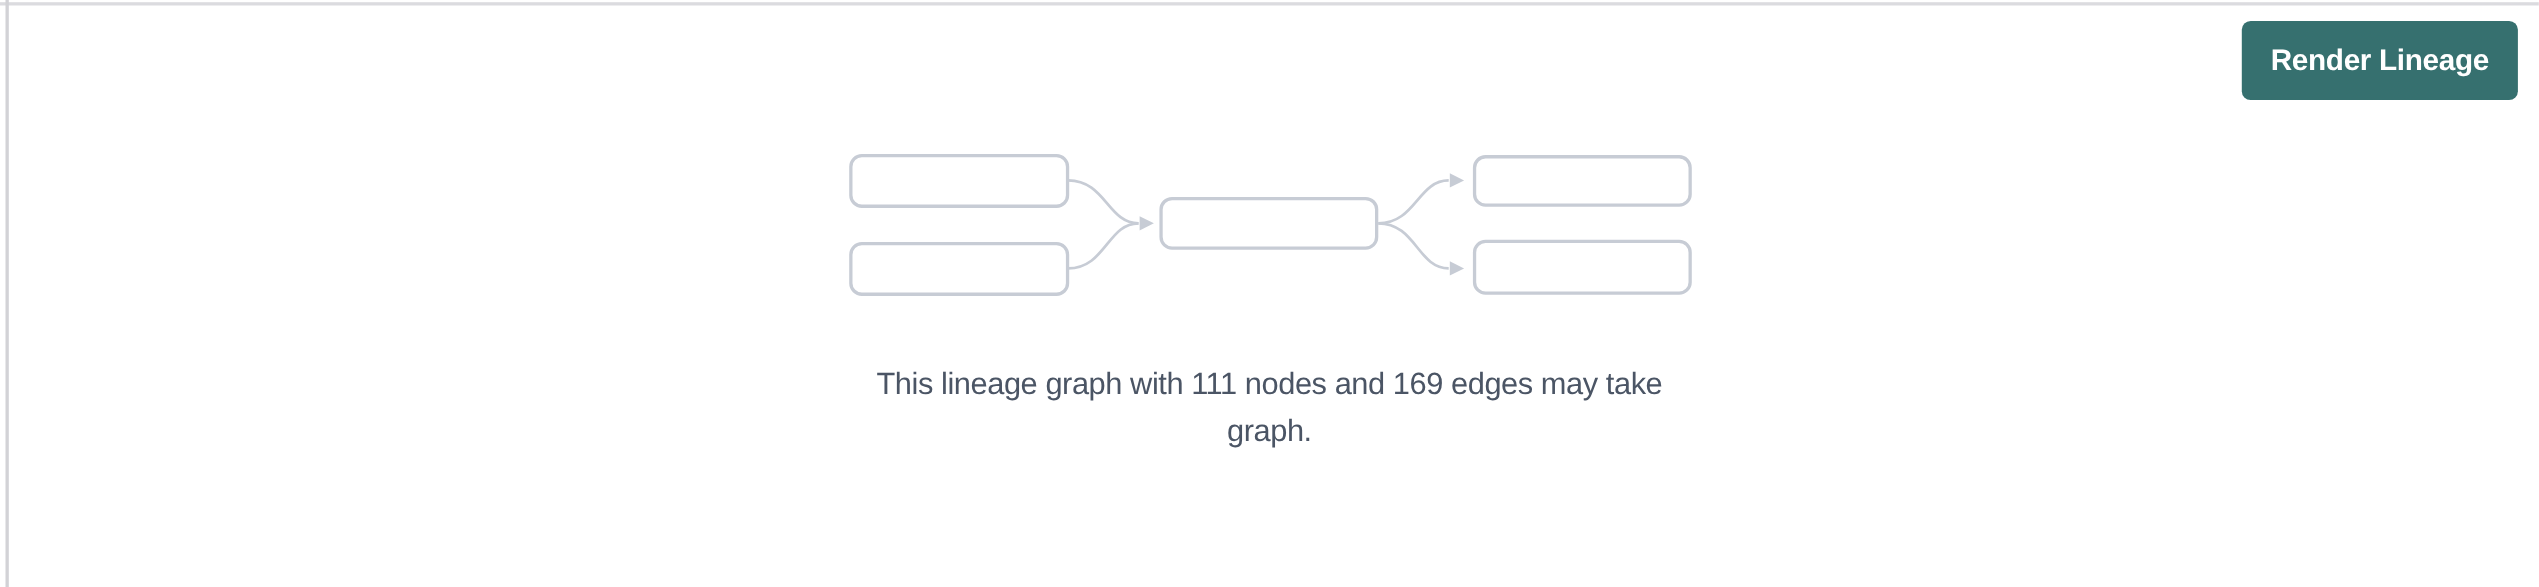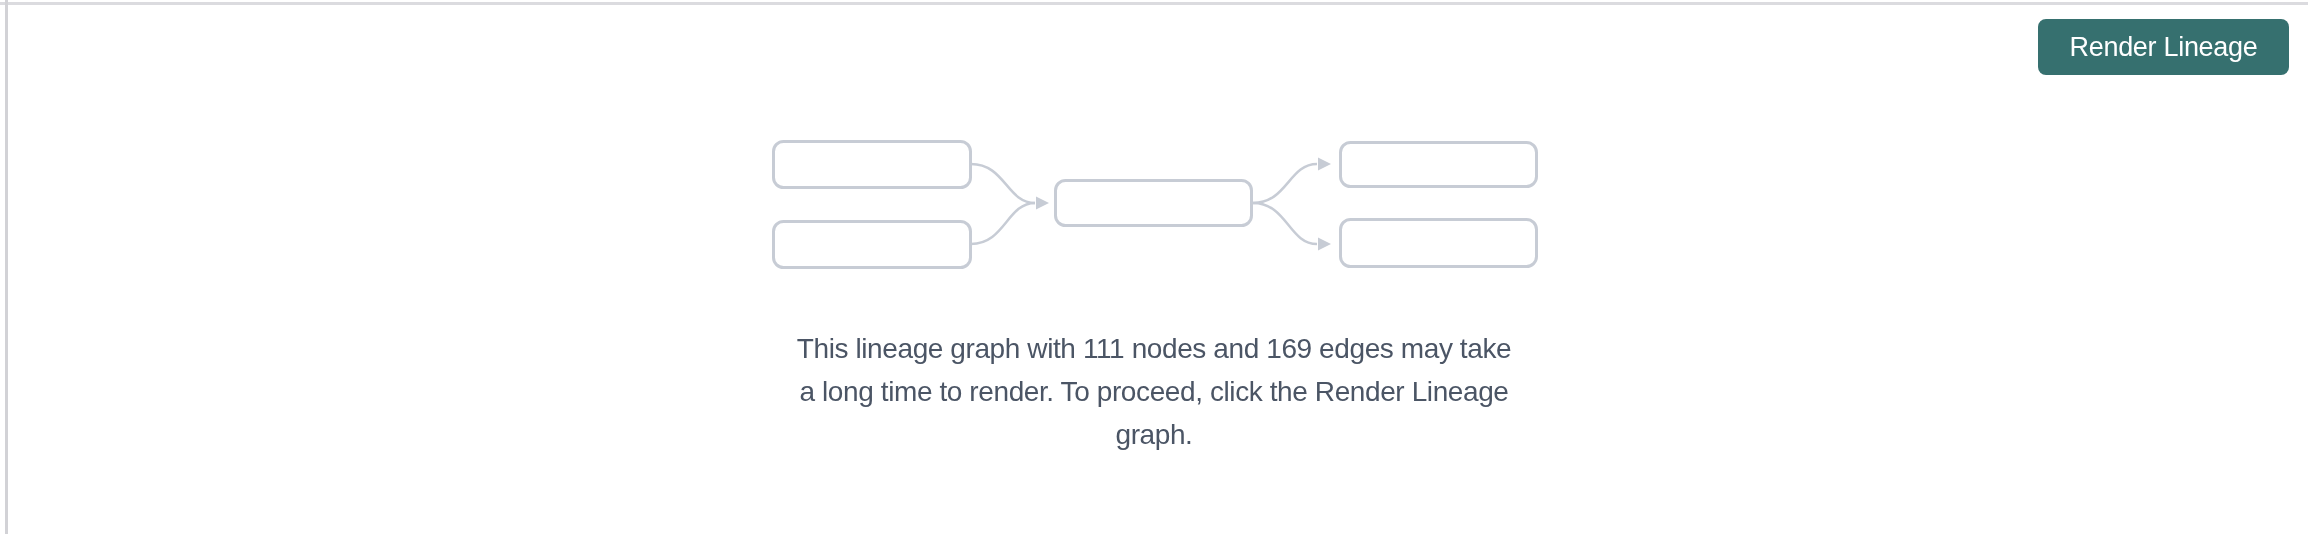--- a/index.html
+++ b/index.html
@@ -28,28 +28,28 @@
     left: 5px;
     width: 3px;
     height: 534px;
     background: var(--line-left, #d2d2d6);
   }
   .render-btn {
     position: absolute;
     top: 19px;
     right: 19px;
     width: 251px;
-    height: 56px;
+    height: 72px;
     background: var(--accent, #36706f);
     color: var(--accent-text, #ffffff);
     border: none;
     border-radius: 8px;
     font-family: "Liberation Sans", sans-serif;
     font-size: 27px;
-    font-weight: 400;
+    font-weight: 700;
     letter-spacing: -0.3px;
     cursor: pointer;
     display: flex;
     align-items: center;
     justify-content: center;
   }
   .placeholder-graphic {
     position: absolute;
     top: 133px;
     left: 50%;
@@ -115,15 +115,14 @@
     <rect class="lineage-node" x="4.5" y="8.5" width="197" height="46" rx="10"></rect>
     <rect class="lineage-node" x="4.5" y="88.5" width="197" height="46" rx="10"></rect>
     <rect class="lineage-node" x="286.5" y="47.5" width="196" height="45" rx="10"></rect>
     <rect class="lineage-node" x="571.5" y="9.5" width="196" height="44" rx="10"></rect>
     <rect class="lineage-node" x="571.5" y="86.5" width="196" height="47" rx="10"></rect>
   </svg>
 </div>
 
 <div class="message">
   <span class="line">This lineage graph with 111 nodes and 169 edges may take</span>
-  <span class="line">a long time to render. To proceed, click the Render Lineage</span>
   <span class="line">graph.</span>
 </div>
 
 </body></html>

